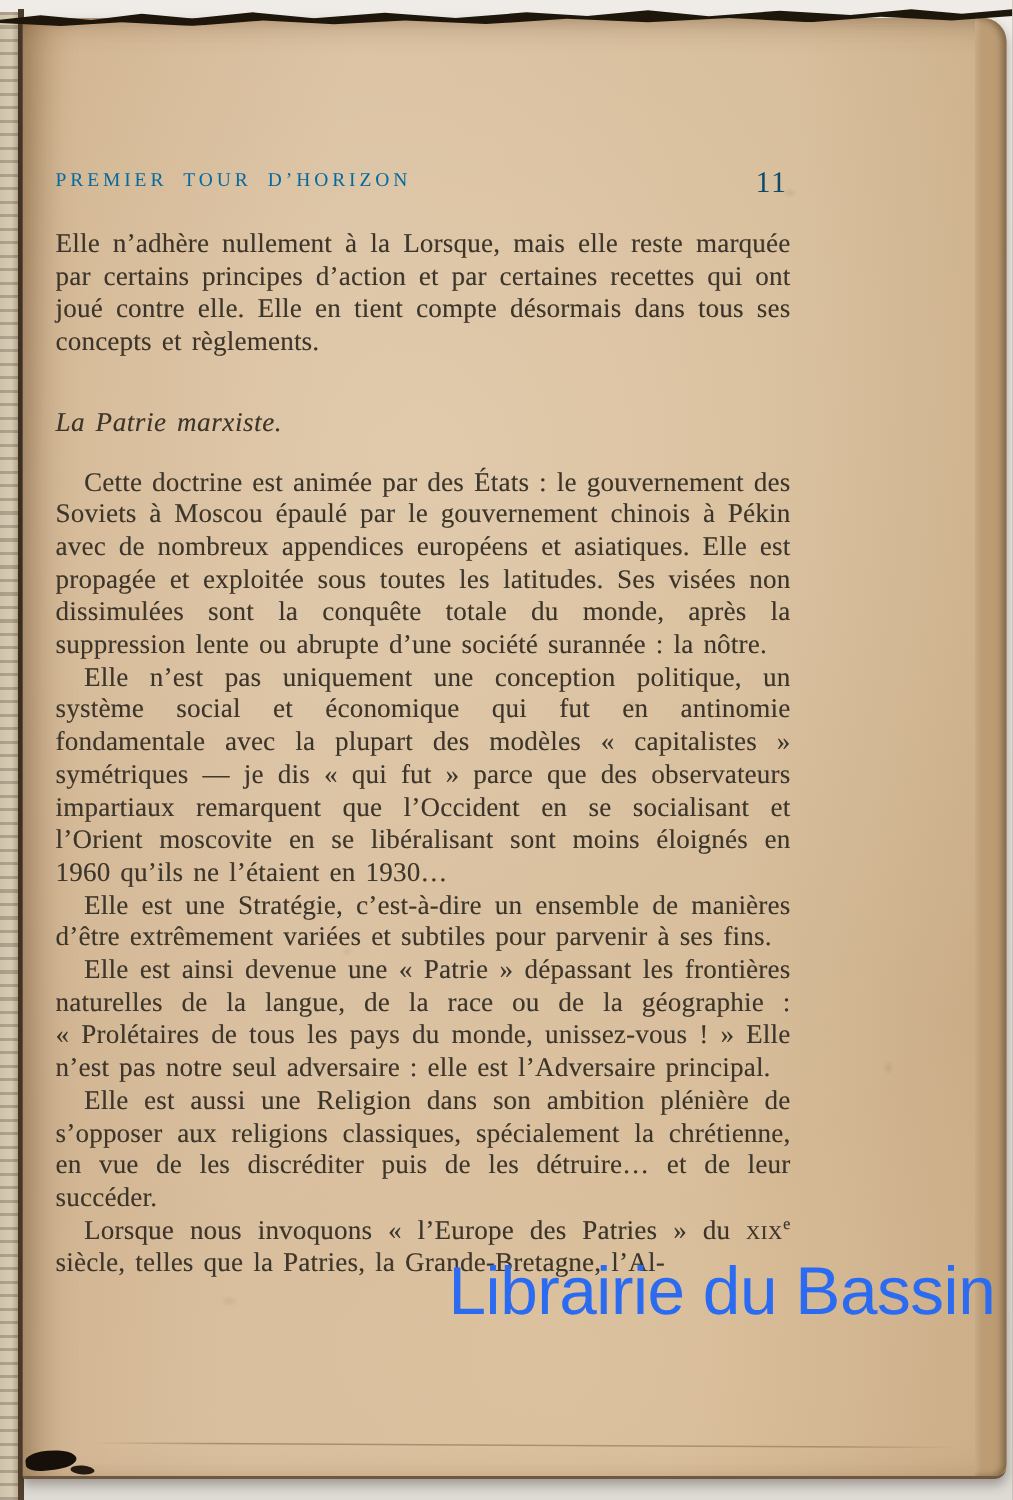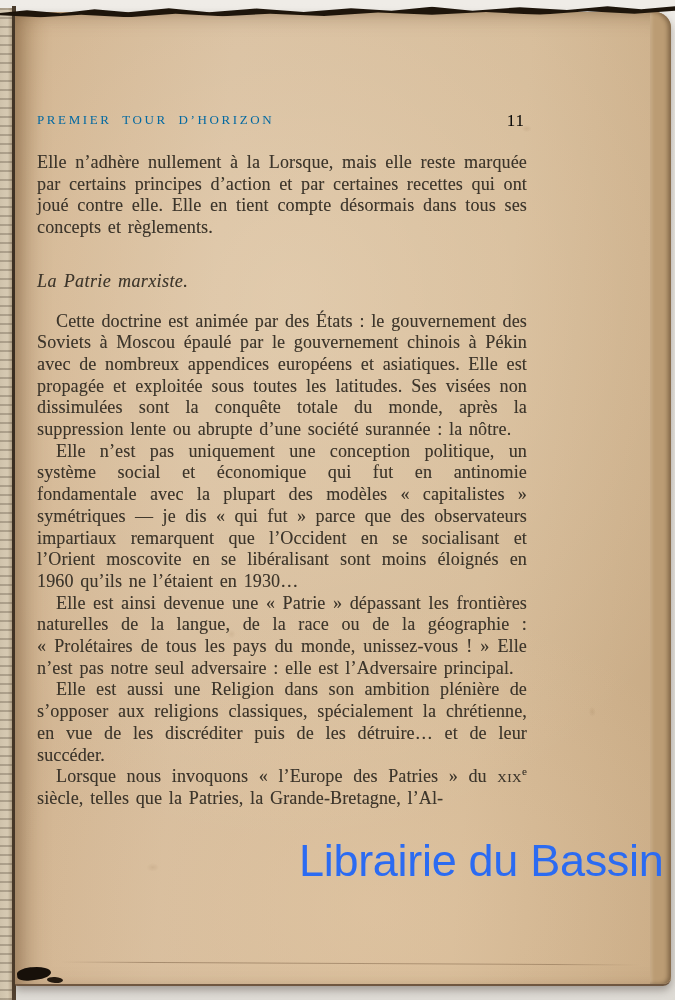--- a/index.html
+++ b/index.html
@@ -70,21 +70,21 @@
   
   .content{
     position:absolute;left:37px;top:112px;width:490px;
     color:#3c352b;
   }
   .running-header{position:relative;height:18px;font-size:13px;}
   .running-title{
     display:block;text-align:left;letter-spacing:2.6px;word-spacing:5px;
     font-weight:500;color:#0369a1;
   }
-  .page-number{position:absolute;right:2px;top:-1px;font-size:17px;letter-spacing:1px;color:#000000;text-align:center;}
+  .page-number{position:absolute;right:2px;top:-1px;font-size:20px;letter-spacing:1px;color:#0c4a6e;text-align:center;}
   .body-text{margin-top:22px;font-size:18px;line-height:21.7px;text-align:justify;
     word-spacing:2px;letter-spacing:.15px;text-shadow:.2px .2px 0 rgba(55,45,32,.35);}
   .para{margin:0;text-indent:19px;}
   .para.continuation{text-indent:0;}
   .para.section-heading{font-style:italic;text-indent:0;margin:32px 0 18px 0;letter-spacing:.4px;}
   .it{}
   .sc{font-variant:small-caps;letter-spacing:.5px;}
   .body-text sup{font-size:11px;line-height:0;vertical-align:super;}
   .watermark{
     position:absolute;left:299px;top:835px;
@@ -110,19 +110,20 @@
 <div class="content" style="color: rgb(60, 53, 43);">
   <div class="running-header">
     <span class="running-title">PREMIER TOUR D’HORIZON</span>
     <span class="page-number">11</span>
   </div>
   <div class="body-text">
       <p class="para continuation"><span>Elle n’adhère nullement à la Lorsque, </span><span class="it">mais elle reste marquée par certains principes d’action et par certaines recettes qui ont joué contre elle.</span><span> Elle en tient compte désormais dans tous ses concepts et règlements.</span></p>
       <p class="para section-heading"><span>La Patrie marxiste.</span></p>
       <p class="para indent"><span>Cette doctrine est animée par des États&nbsp;: le gouvernement des Soviets à Moscou épaulé par le gouvernement chinois à Pékin avec de nombreux appendices européens et asiatiques. Elle est propagée et exploitée sous toutes les latitudes. Ses visées non dissimulées sont la conquête </span><span class="it">totale</span><span> du monde, après la suppression lente ou abrupte d’une société surannée&nbsp;: la nôtre.</span></p>
       <p class="para indent"><span>Elle n’est pas uniquement une conception politique, un système social et économique qui fut en antinomie fondamentale avec la plupart des modèles «&nbsp;capitalistes&nbsp;» symétriques — je dis «&nbsp;qui fut&nbsp;» parce que des observateurs impartiaux remarquent que l’Occident en se socialisant et l’Orient moscovite en se libéralisant sont moins éloignés en 1960 qu’ils ne l’étaient en 1930…</span></p>
+      <p class="para indent"><span class="it">Elle est une Stratégie</span><span>, c’est-à-dire un ensemble de manières d’être extrêmement variées et subtiles pour parvenir à ses fins.</span></p>
       <p class="para indent"><span>Elle est ainsi devenue une «&nbsp;Patrie&nbsp;» dépassant les frontières naturelles de la langue, de la race ou de la géographie&nbsp;: «&nbsp;Prolétaires de tous les pays du monde, unissez-vous&nbsp;!&nbsp;» Elle n’est pas notre seul adversaire&nbsp;: elle est l’Adversaire principal.</span></p>
       <p class="para indent"><span class="it">Elle est aussi une Religion</span><span> dans son ambition plénière de s’opposer aux religions classiques, spécialement la chrétienne, </span><span class="it">en vue de les discréditer puis de les détruire… et de leur succéder.</span></p>
       <p class="para indent"><span>Lorsque nous invoquons «&nbsp;l’Europe des Patries&nbsp;» du </span><span class="sc">xix</span><sup>e</sup><span> siècle, telles que la Patries, la Grande-Bretagne, l’Al-</span></p>
     </div>
 </div>
 
 <div class="watermark" style="color: rgb(43, 107, 242);">Librairie du Bassin</div>
 
 </body></html>

